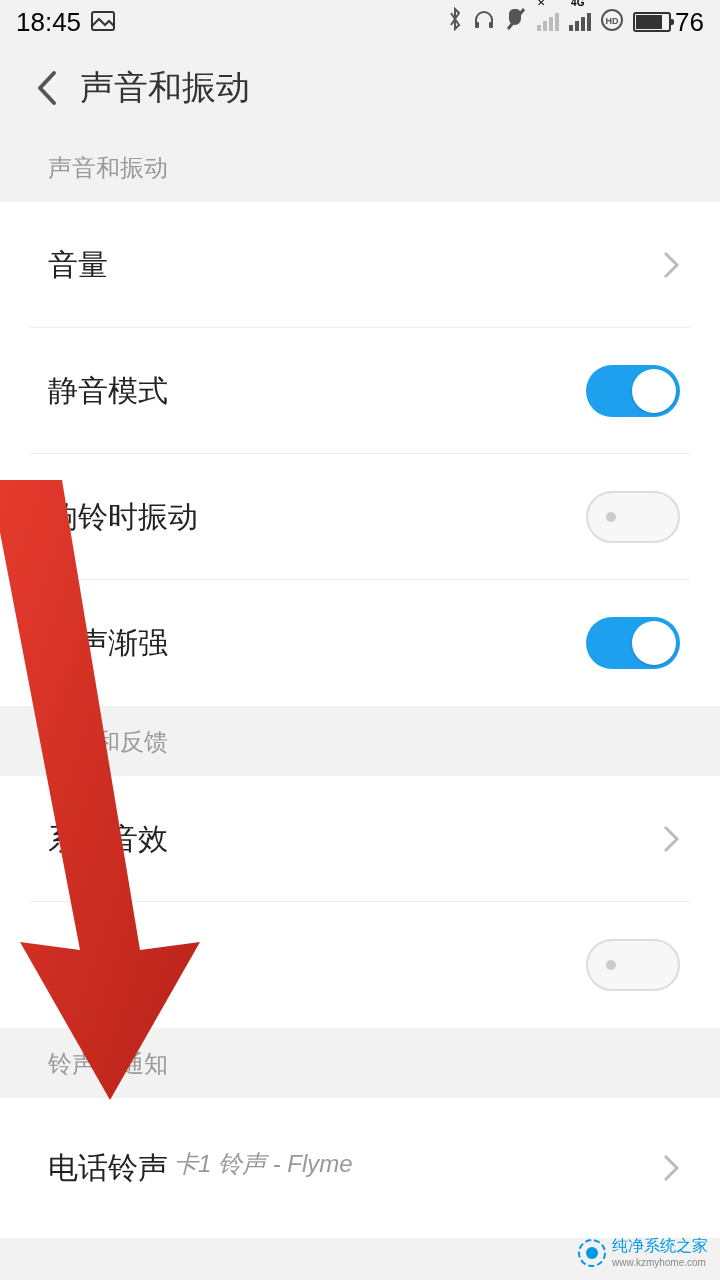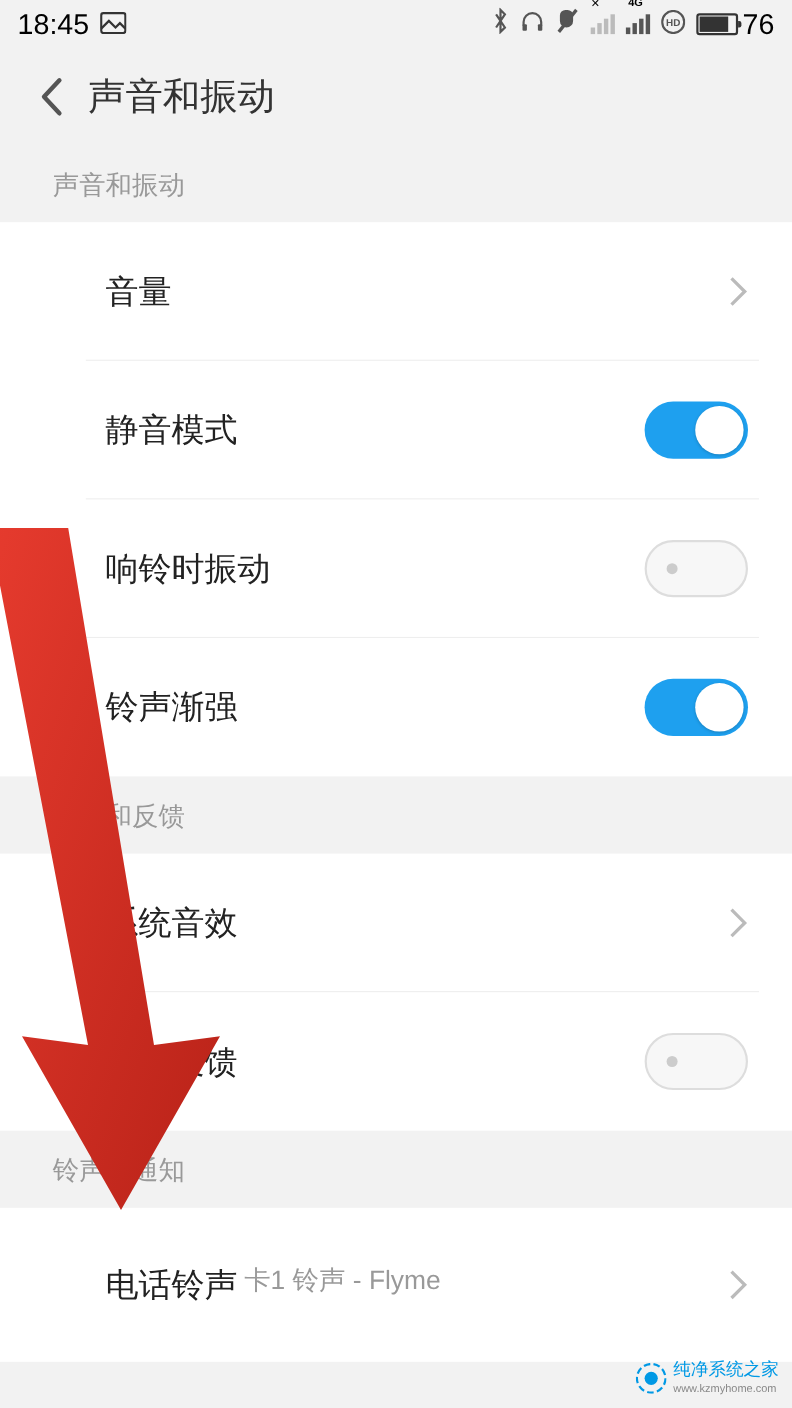--- a/index.html
+++ b/index.html
@@ -113,21 +113,20 @@
       margin-left: 4px;
     }
     .section-header {
       padding: 20px 48px 18px;
       font-size: 24px;
       color: #999;
       background: #f2f2f2;
     }
     .list {
       background: #fff;
-      padding-left: 48px;
     }
     .list-item {
       display: flex;
       align-items: center;
       justify-content: space-between;
       padding: 0 40px 0 48px;
       min-height: 126px;
       position: relative;
     }
     .list-item.tall {
@@ -146,20 +145,21 @@
       display: flex;
       gap: 6px;
     }
     .list-item-label {
       font-size: 30px;
       color: #222;
     }
     .list-item-sub {
       font-size: 24px;
       color: #999;
+      font-style: italic;
     }
     .chevron {
       width: 18px;
       height: 30px;
     }
     .chevron path {
       stroke: #bbb;
       stroke-width: 3;
       fill: none;
     }

